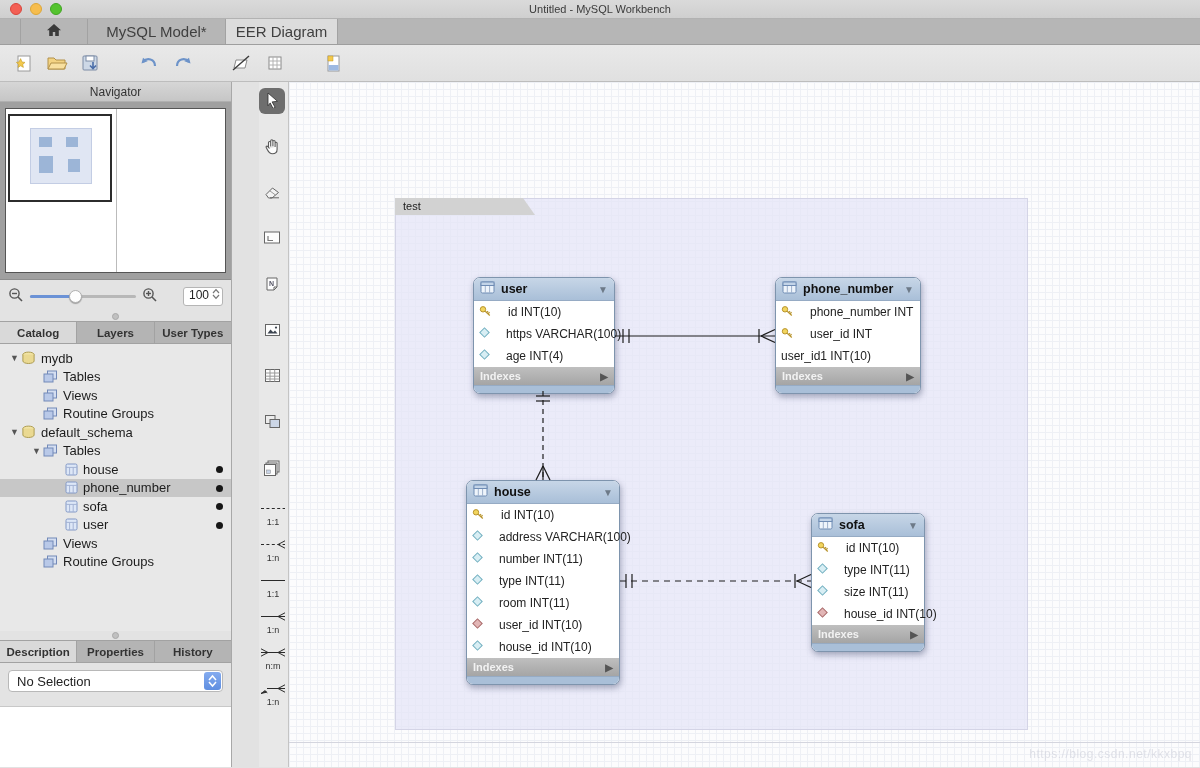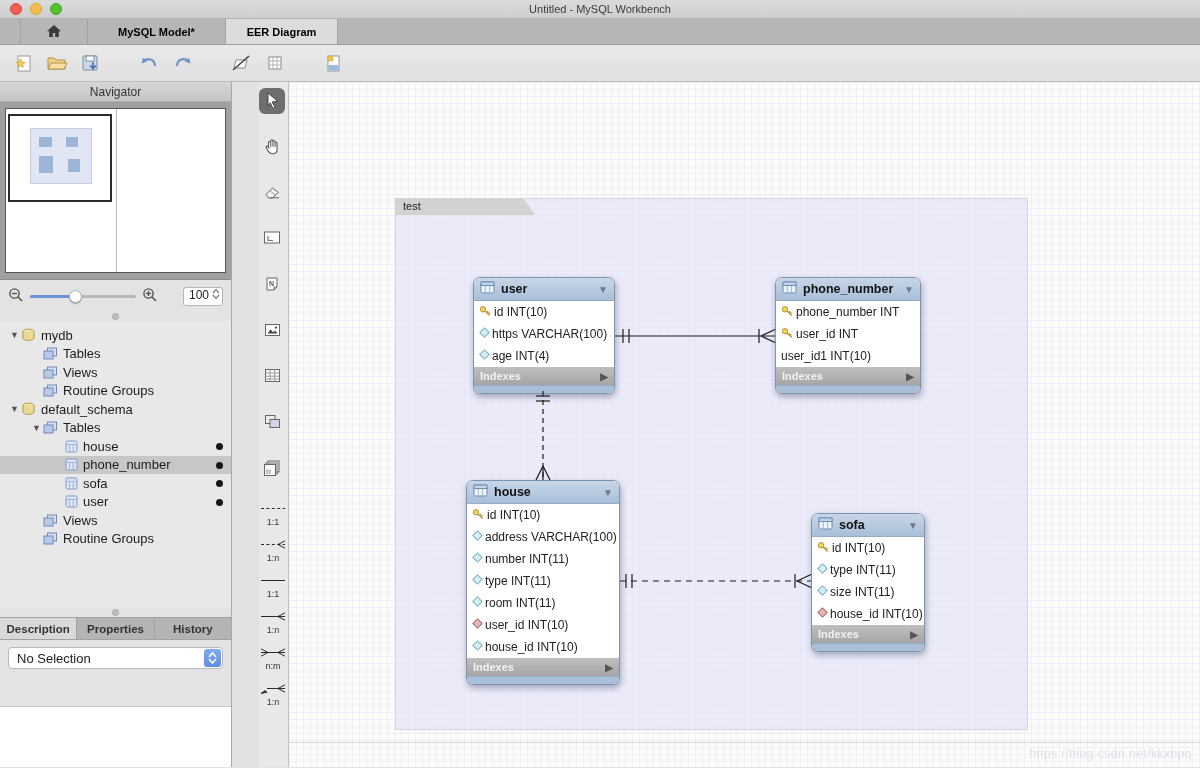--- a/index.html
+++ b/index.html
@@ -11,22 +11,22 @@
               display:flex; align-items:center; position:relative; }
   .traffic { display:flex; gap:8px; margin-left:10px; }
   .light { width:12px; height:12px; border-radius:50%; display:inline-block; }
   .light.red { background:#f35f54; border:1px solid #d9453c; }
   .light.yellow { background:#f6bd4e; border:1px solid #dda738; }
   .light.green { background:#54c32e; border:1px solid #41a523; }
   .win-title { position:absolute; left:0; right:0; text-align:center; font-size:11px; color:#3b3b3b; }
 
   
   .tabbar { height:26px; background:#b6b6b6; display:flex; align-items:stretch; border-bottom:1px solid #9e9e9e; }
-  .dtab { display:flex; align-items:center; justify-content:center; font-size:11px; color:#000000;
-          border-right:1px solid #a2a2a2; cursor:default;font-weight:bold; }
+  .dtab { display:flex; align-items:center; justify-content:center; font-size:15px; color:#404040;
+          border-right:1px solid #a2a2a2; cursor:default; }
   .dtab.home { width:68px; margin-left:20px; border-left:1px solid #a2a2a2; }
   .dtab.model { width:138px; }
   .dtab.eer { width:112px; background:#dcdcdc; }
 
   
   .toolbar { height:37px; background:linear-gradient(#e9e9e9,#e0e0e0); border-bottom:1px solid #bdbdbd;
              display:flex; align-items:center; padding-left:10px; }
   .tbico { width:26px; height:26px; display:flex; align-items:center; justify-content:center; margin-right:8px; }
   .tbgap { width:24px; }
 
@@ -107,21 +107,21 @@
   .layer-tab { position:absolute; left:-1px; top:-1px; height:17px; width:140px; background:#d2d2d2;
                clip-path:polygon(0 0, calc(100% - 12px) 0, 100% 100%, 0 100%);
                font-size:11px; line-height:17px; padding-left:8px; color:#222; }
 
   .dtable { position:absolute; border-radius:7px; background:#fff; border:1px solid #7e94ad;
             box-shadow:1px 3px 6px rgba(70,80,110,.45); font-size:12px; }
   .dtable .hd { display:flex; align-items:center; gap:6px; height:23px; padding:0 6px;
                 background:linear-gradient(#c7d6e7,#a9bfd8); border-bottom:1px solid #96abc4;
                 border-radius:6px 6px 0 0; font-weight:bold; font-size:12.5px; color:#111; }
   .dtable .hdarr { margin-left:auto; color:#6d7a88; font-size:10px; }
-  .dtable .col { display:flex; align-items:center; gap:2px; height:22px; padding:0 5px; background:#fff; }
+  .dtable .col { display:flex; align-items:center; gap:16px; height:22px; padding:0 5px; background:#fff; }
   .dtable .ctext { white-space:nowrap; }
   .dtable .idx { display:flex; align-items:center; height:18px; padding:0 6px;
                  background:linear-gradient(#bfbfbf,#a5a5a5); color:#f2f2f2; font-weight:bold; font-size:11px; }
   .dtable .idxarr { margin-left:auto; color:#555; font-size:10px; }
   .dtable .ft { height:8px; background:#a9bfd8; border-radius:0 0 6px 6px; border-top:1px solid #96abc4; }
 
   #connectors { position:absolute; left:0; top:0; pointer-events:none; }
   .watermark { position:absolute; right:8px; bottom:6px; font-size:12px; color:#c9cbd6; opacity:.55; letter-spacing:.5px; }
 </style>
 </head>
@@ -253,20 +253,25 @@
                 <path d="M1 7l3 3.4L7 7" fill="none" stroke="#777" stroke-width="1.2"></path>
               </svg>
           </span>
         </div>
       </div>
 
       <div class="grip">
           <span class="dot-grip"></span>
         </div>
 
+      <div class="stabs">
+        <span class="stab active">Catalog</span>
+        <span class="stab">Layers</span>
+        <span class="stab">User Types</span>
+      </div>
 
       <div class="tree" id="tree">
           <div class="trow" style="padding-left: 8px;">
             <span class="disc">▼</span>
             <span class="tico">
               <svg width="15" height="14">
                 <ellipse cx="7.5" cy="3.6" rx="5.6" ry="2.5" fill="#f2e4a4" stroke="#ad9c52"></ellipse>
                 <path d="M1.9 3.6v6.4c0 1.4 2.5 2.5 5.6 2.5s5.6-1.1 5.6-2.5V3.6" fill="#ead992" stroke="#ad9c52"></path>
               </svg>
             </span>

